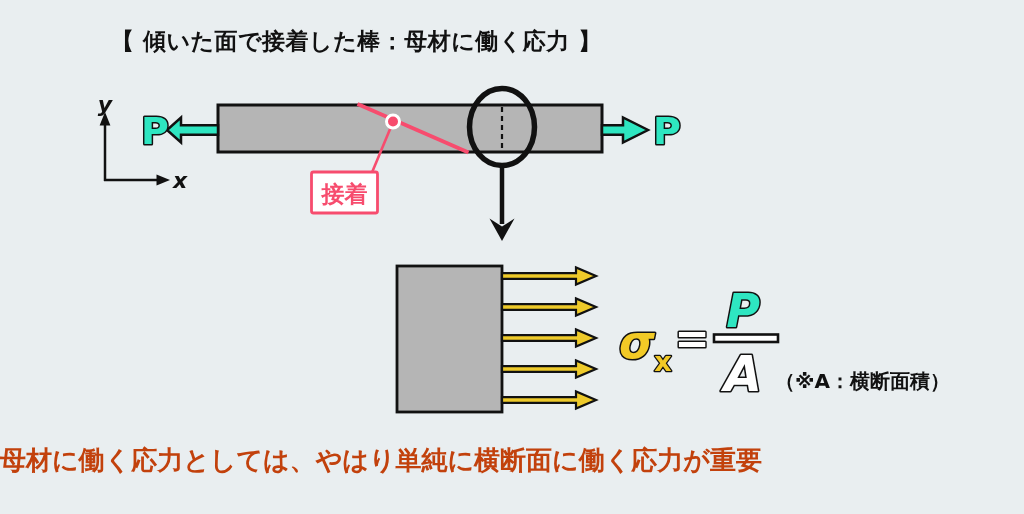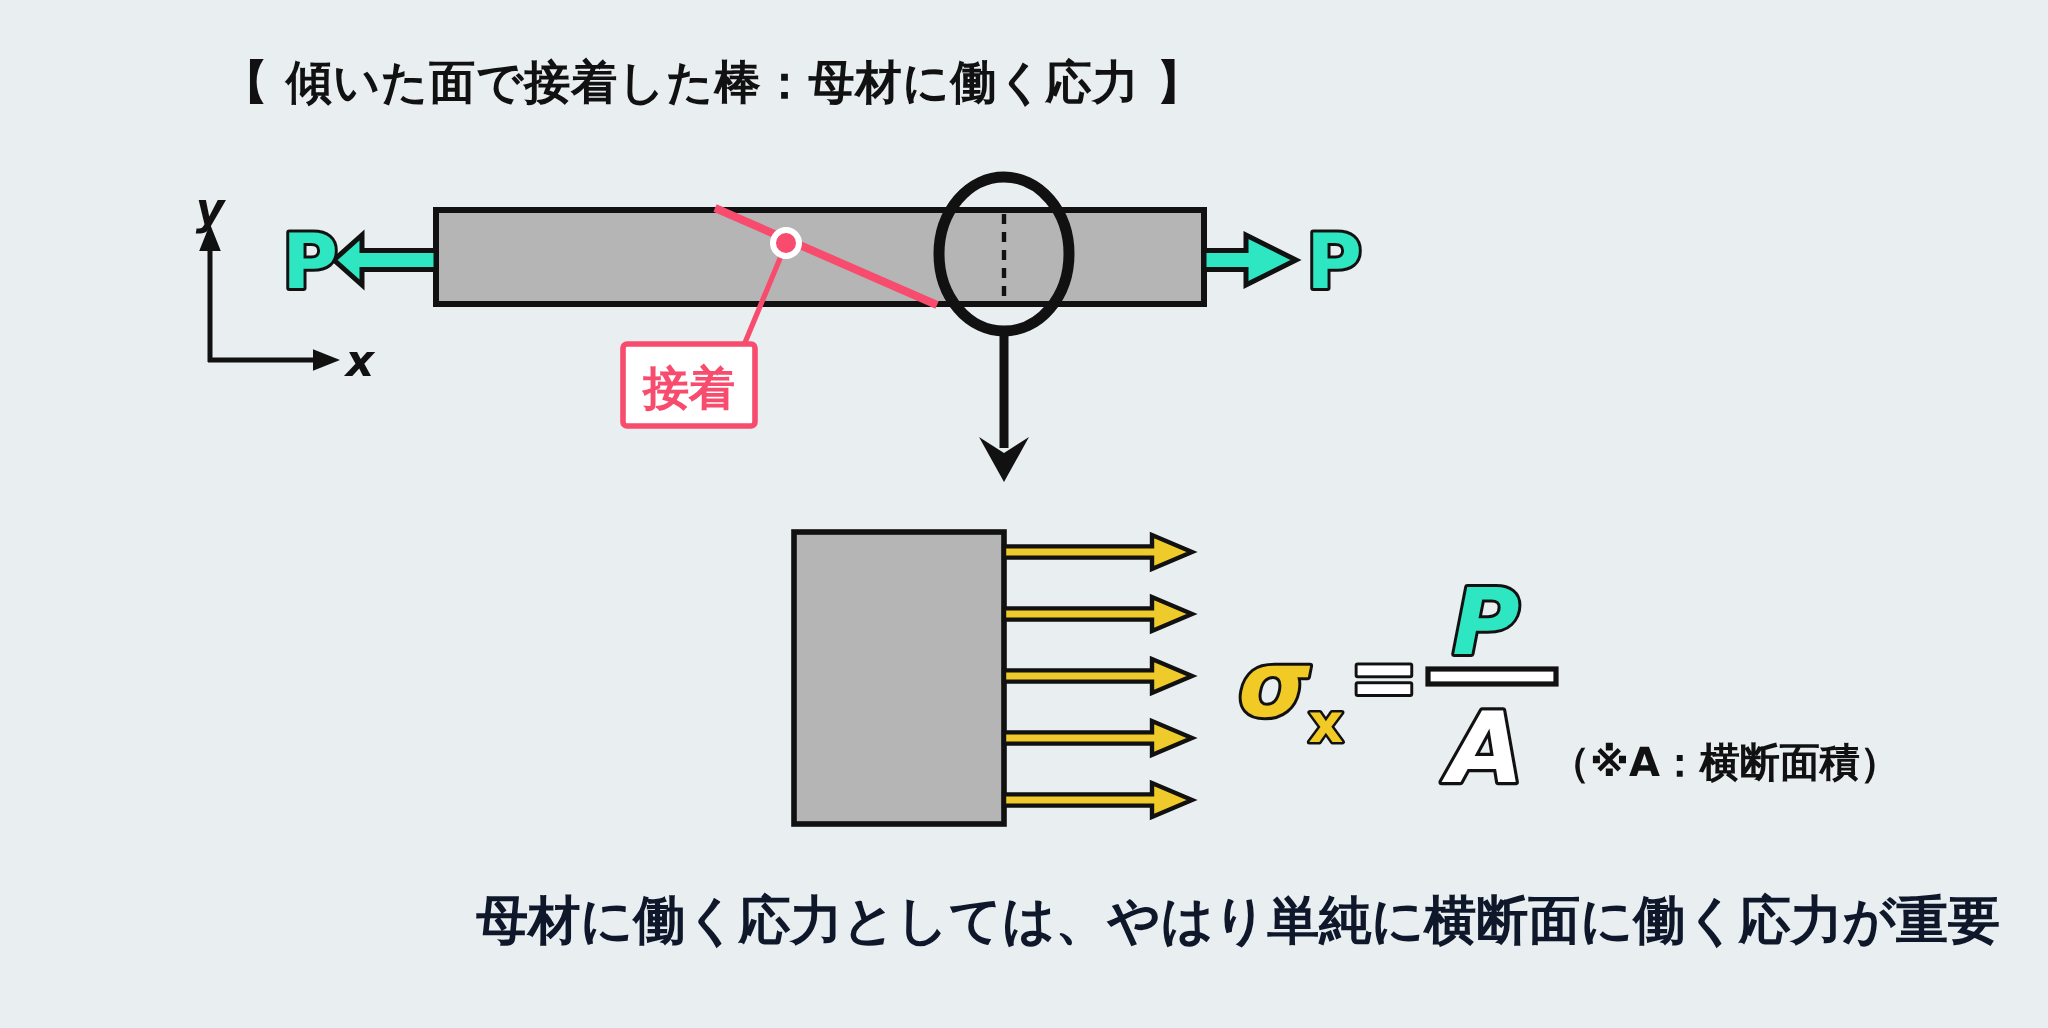--- a/index.html
+++ b/index.html
@@ -5,22 +5,22 @@
   html,body{margin:0;padding:0;background:#e9eef0;}
   .stage{
     position:relative;width:1024px;height:514px;background:#e9eef0;
     overflow:hidden;font-family:"DejaVu Sans","Liberation Sans",sans-serif;
   }
   .title{
     position:absolute;left:111px;top:26px;font-size:23px;font-weight:bold;
     color:#111;white-space:nowrap;letter-spacing:.5px;
   }
   .caption{
-    position:absolute;left:0;top:443px;width:1000px;text-align:right;
-    font-size:26px;font-weight:bold;color:#0f172a;white-space:nowrap;
+    position:absolute;left:0;top:443px;width:1000px;text-align:left;
+    font-size:26px;font-weight:bold;color:#c2410c;white-space:nowrap;
   }
   svg{position:absolute;left:0;top:0;}
   text{font-family:"DejaVu Sans","Liberation Sans",sans-serif;}
   .outl{paint-order:stroke;stroke-linejoin:round;}
 </style>
 </head>
 <body>
 
 <div class="stage">
 

